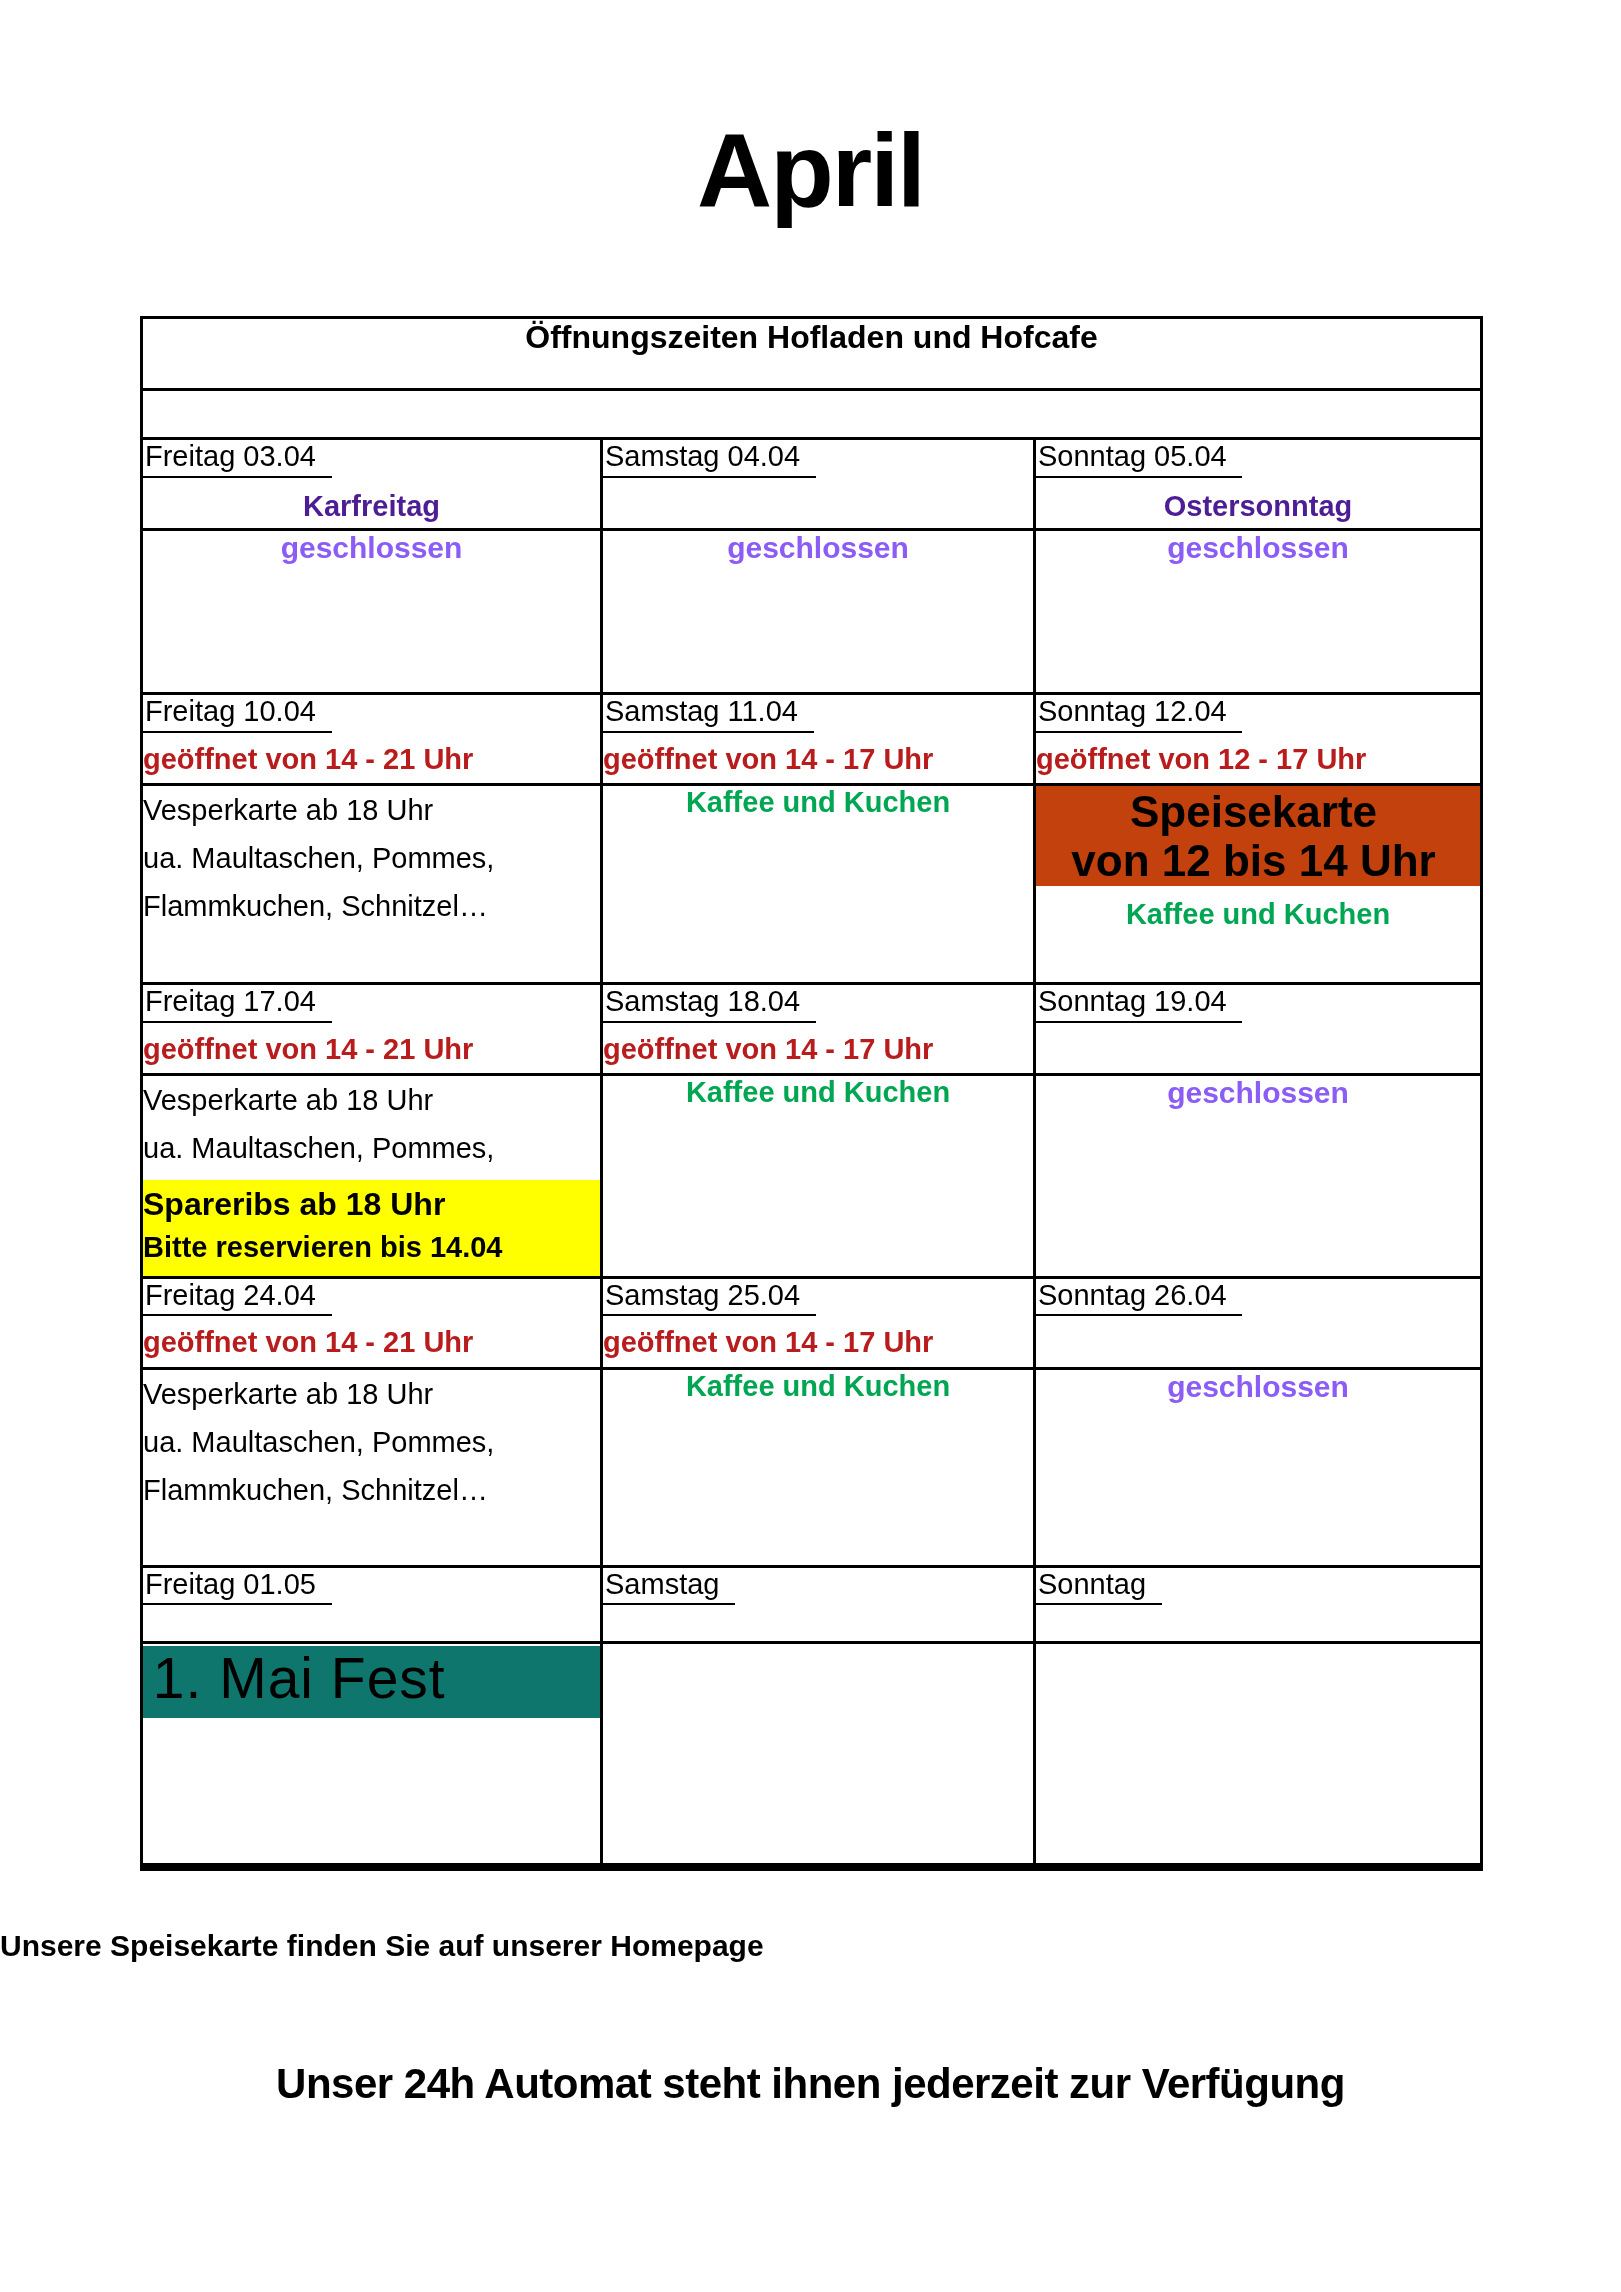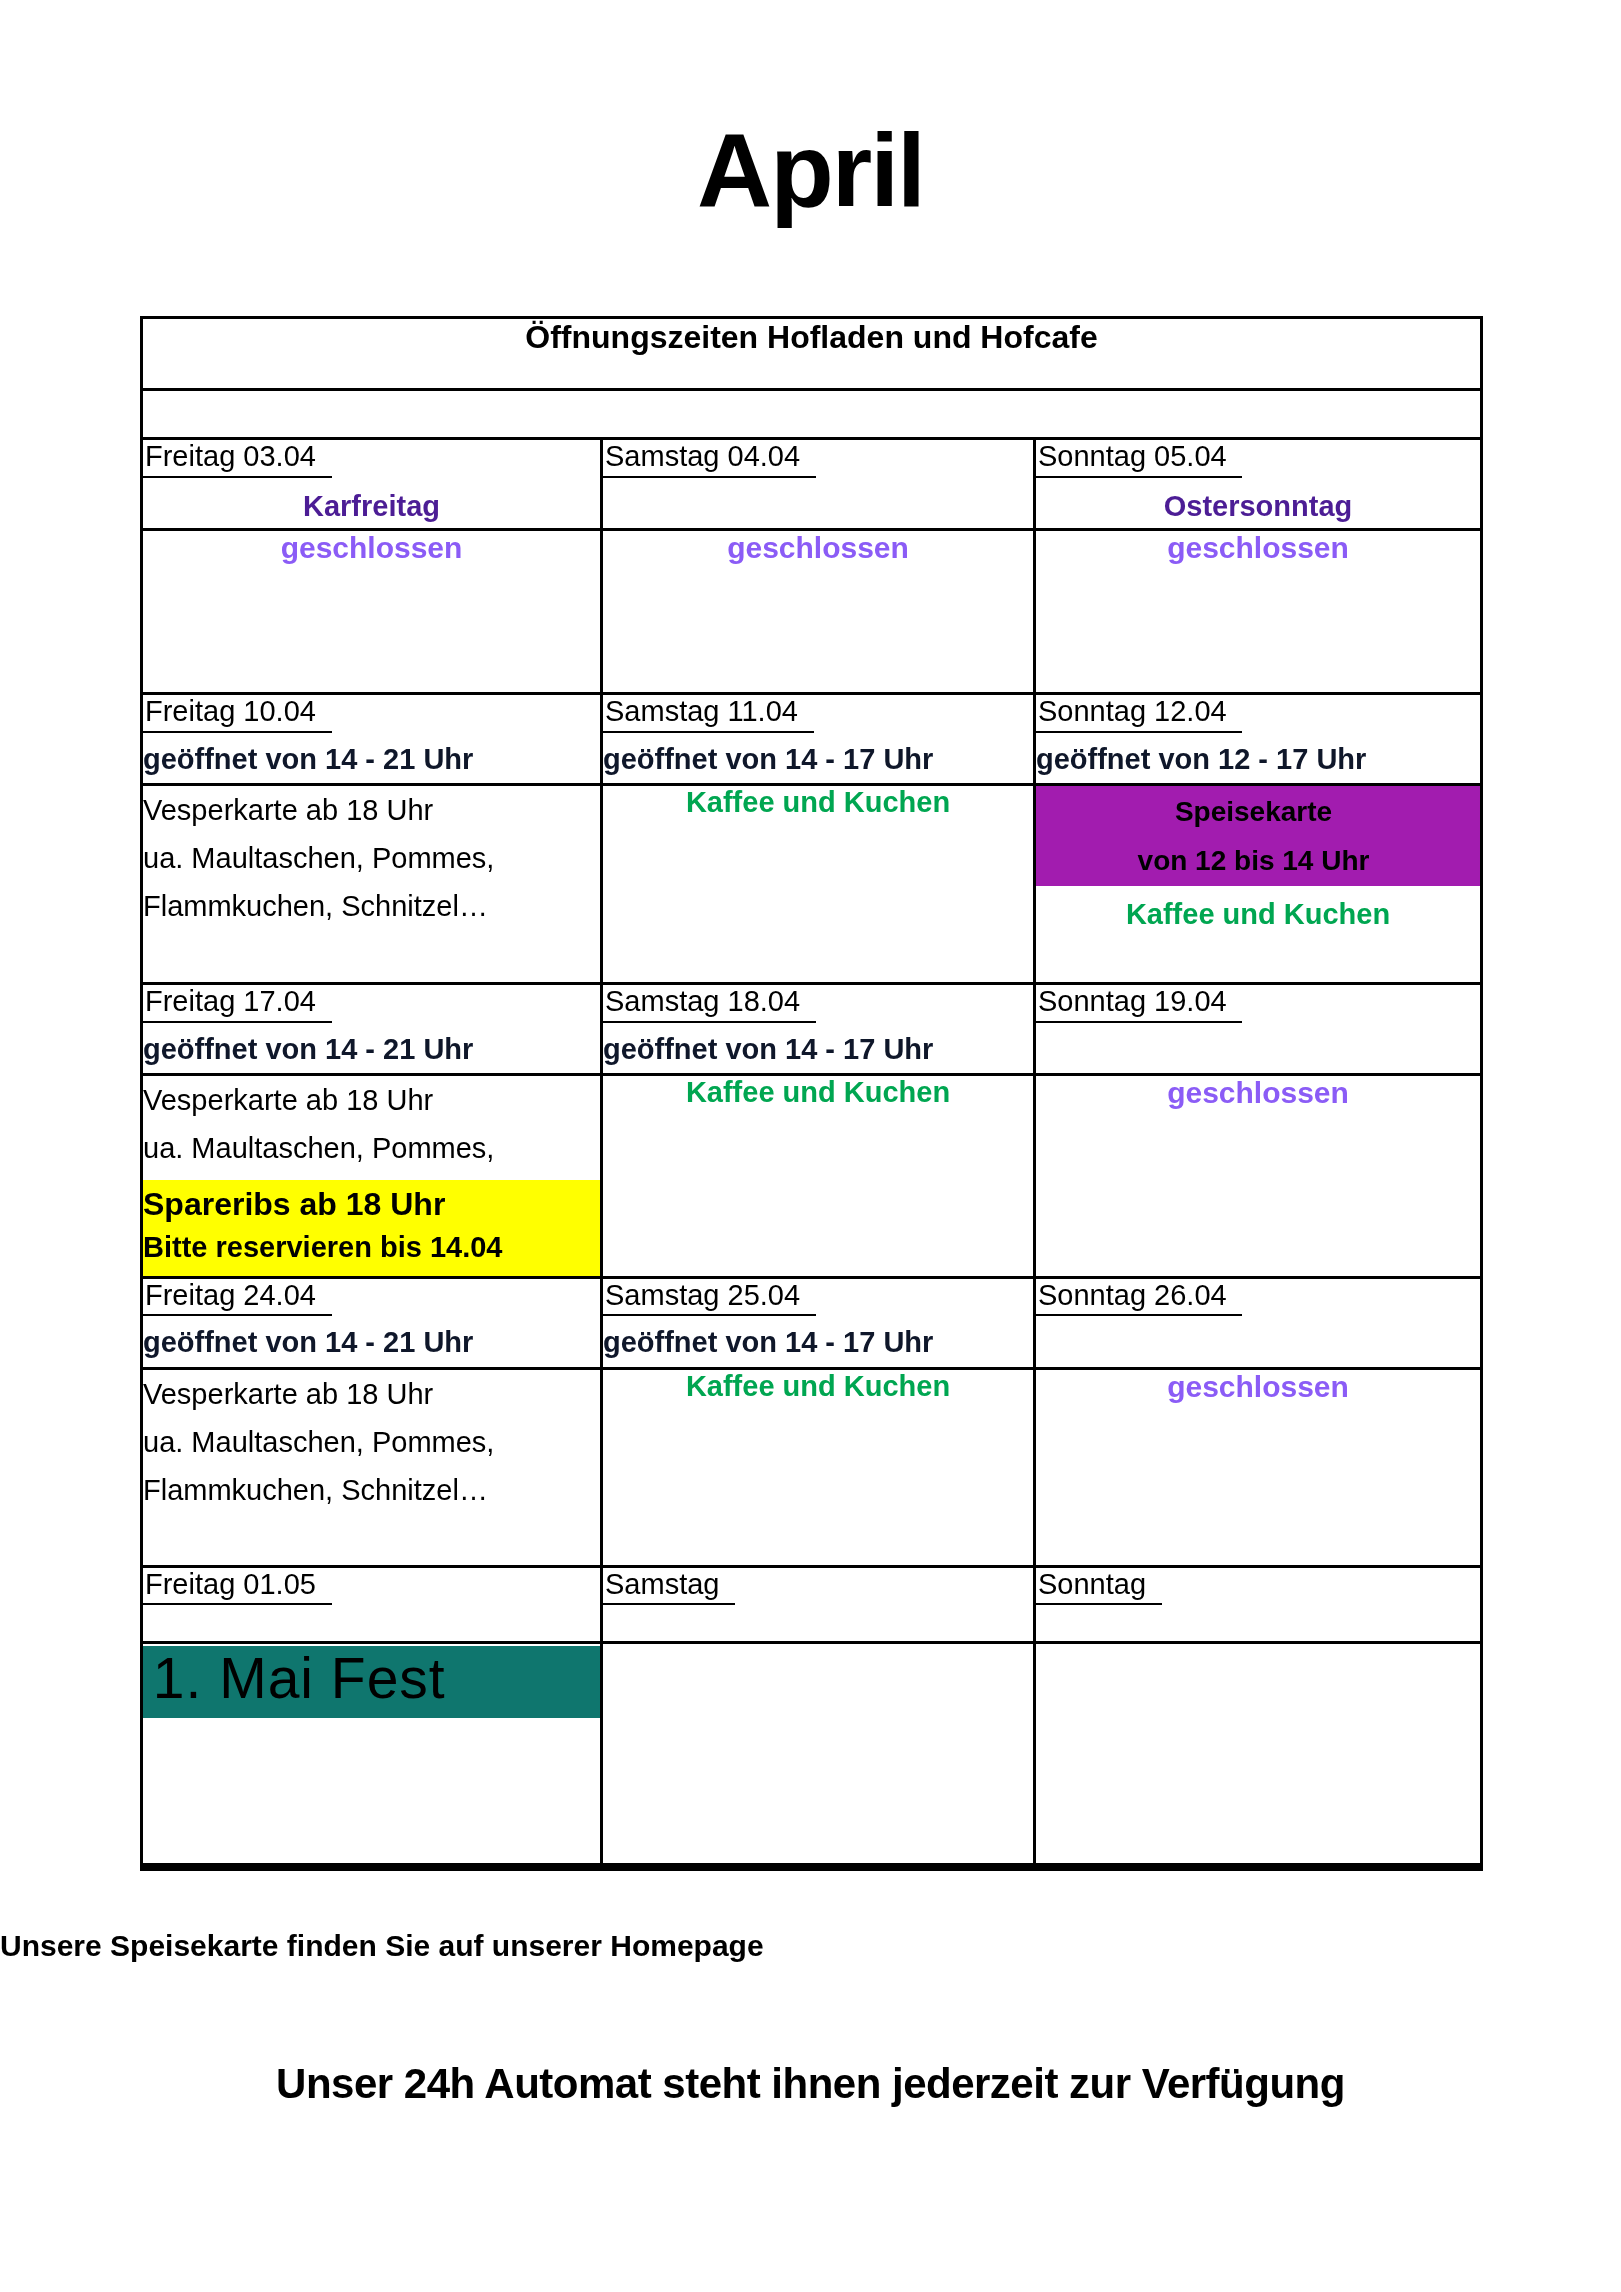--- a/index.html
+++ b/index.html
@@ -44,21 +44,21 @@
   td.day-cell { padding: 7.8px 5.9px 0 7.8px; }
   .day-name {
     display: inline-block;
     font-weight: normal; font-size: 29px; line-height: 33px;
     border-bottom: 2.9px solid #000;
     padding: 0 15.7px 2.9px 2px;
     white-space: pre;
   }
   .hours-label {
     margin-top: 9.8px;
-    color: #0f172a; font-weight: bold; font-size: 29px; line-height: 33px;
+    color: #b91c1c; font-weight: bold; font-size: 29px; line-height: 33px;
   }
   .holiday-label {
     margin-top: 11.8px; text-align: center;
     color: #4c1d95; font-weight: bold; font-size: 29px; line-height: 33px;
   }
   td.closed-cell {
     vertical-align: middle; text-align: center;
     color: #8b5cf6; font-weight: bold; font-size: 30px;
   }
   td.offer-cell {
@@ -70,23 +70,23 @@
   .banner-left {
     background: #FFFF00;
     margin: 7.8px 0 0 -7.8px;
     padding: 2px 0 7.8px 7.8px;
     font-weight: bold;
   }
   .banner-left .line-big   { font-size: 32px; line-height: 45px; }
   .banner-left .line-small { font-size: 29px; line-height: 41px; }
   td.mix-cell { padding: 0; }
   .banner-center {
-    background: #a21caf;
+    background: #c2410c;
     text-align: center; font-weight: bold;
-    font-size: 28px; line-height: 49px;
+    font-size: 44px; line-height: 49px;
     padding: 1px 9px 1px 0;
   }
   .offer-line {
     margin-top: 11.8px; text-align: center;
     color: #00A651; font-weight: bold; font-size: 29px;
   }
   td.maifest-cell { padding: 0; }
   .maifest-banner {
     background: #0f766e;
     margin-top: 2px;

